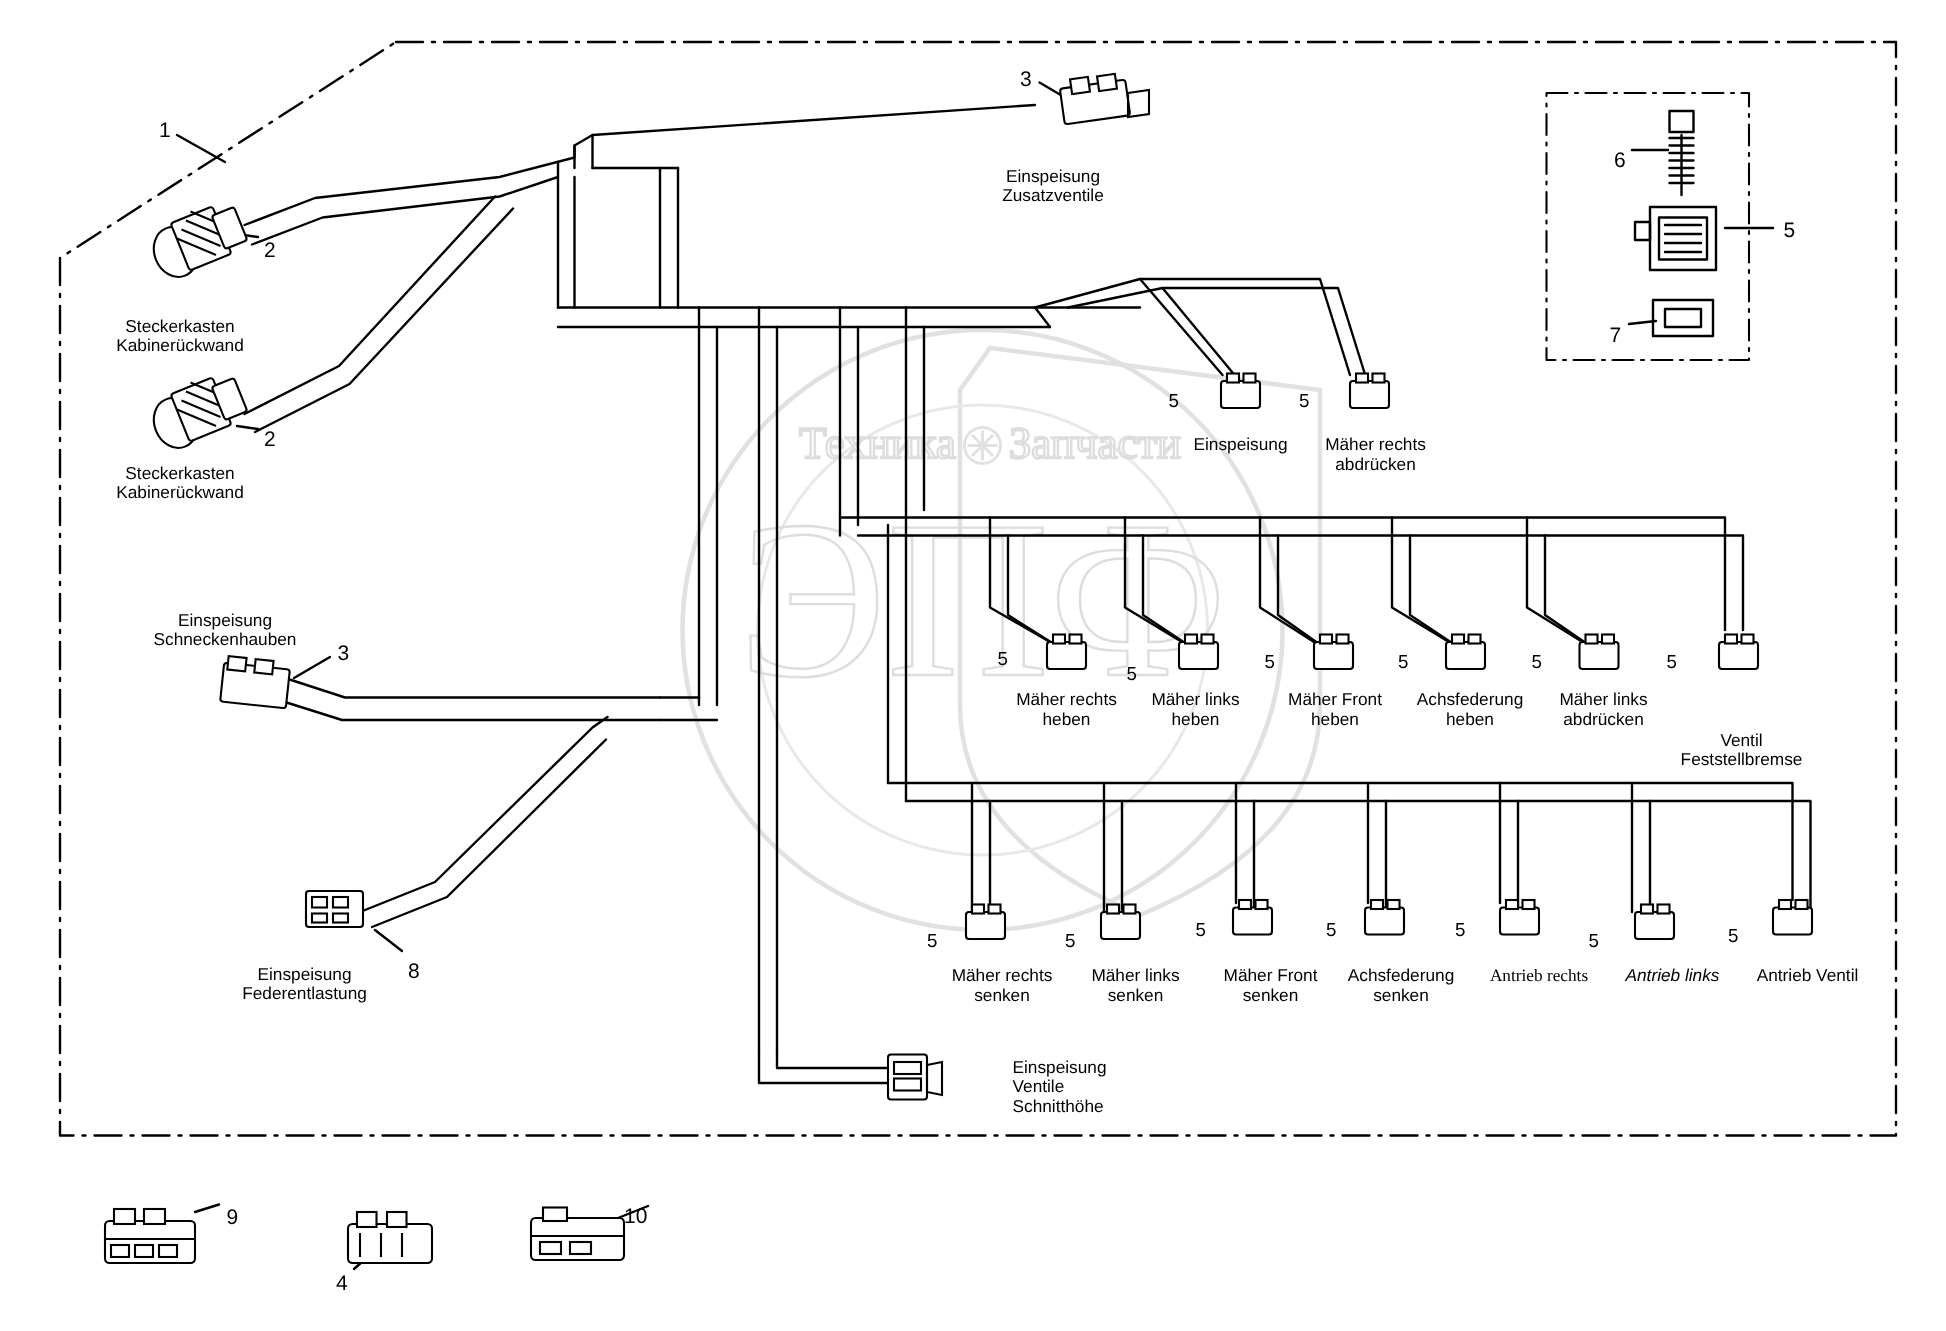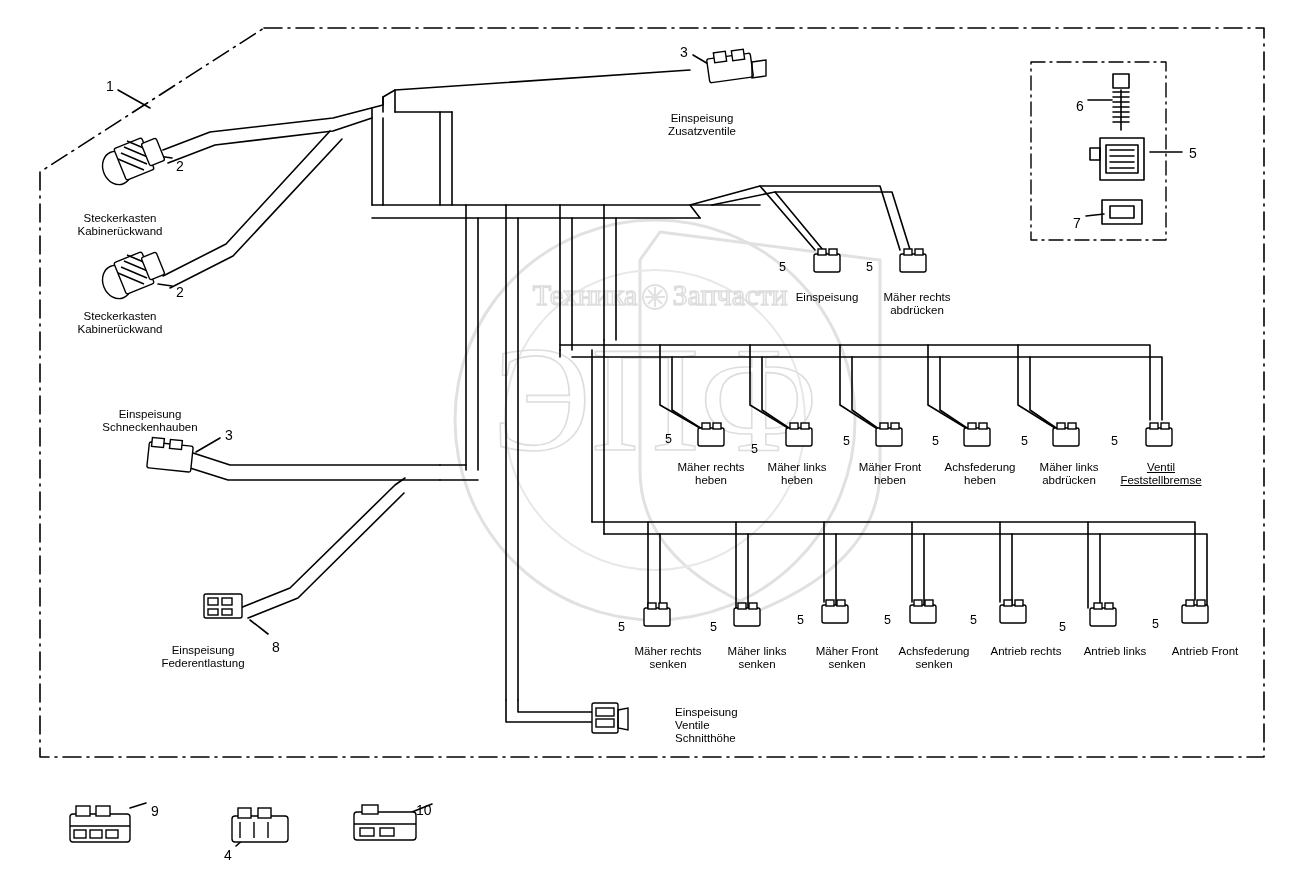--- a/index.html
+++ b/index.html
@@ -339,33 +339,33 @@
       <div class="lbl" style="left: 621px; width: 180px; top: 461px;">Mäher rechts
 heben</div>
       <div class="lbl" style="left: 707px; width: 180px; top: 461px;">Mäher links
 heben</div>
       <div class="lbl" style="left: 800px; width: 180px; top: 461px;">Mäher Front
 heben</div>
       <div class="lbl" style="left: 890px; width: 180px; top: 461px;">Achsfederung
 heben</div>
       <div class="lbl" style="left: 979px; width: 180px; top: 461px;">Mäher links
 abdrücken</div>
-      <div class="lbl" style="left: 1071px; width: 180px; top: 461px; text-decoration: underline;">Ventil
+      <div class="lbl" style="left: 1071px; width: 180px; top: 488px;">Ventil
 Feststellbremse</div>
       <div class="lbl" style="left: 578px; width: 180px; top: 645px;">Mäher rechts
 senken</div>
       <div class="lbl" style="left: 667px; width: 180px; top: 645px;">Mäher links
 senken</div>
       <div class="lbl" style="left: 757px; width: 180px; top: 645px;">Mäher Front
 senken</div>
       <div class="lbl" style="left: 844px; width: 180px; top: 645px;">Achsfederung
 senken</div>
-      <div class="lbl" style="left: 936px; width: 180px; top: 645px;">Antrieb rechts</div>
-      <div class="lbl" style="left: 1025px; width: 180px; top: 645px;">Antrieb links</div>
-      <div class="lbl" style="left: 1115px; width: 180px; top: 645px;">Antrieb Front</div>
+      <div class="lbl" style="left: 936px; width: 180px; top: 645px; font-family: Liberation Serif, serif;">Antrieb rechts</div>
+      <div class="lbl" style="left: 1025px; width: 180px; top: 645px; font-style: italic;">Antrieb links</div>
+      <div class="lbl" style="left: 1115px; width: 180px; top: 645px;">Antrieb Ventil</div>
     </div>
   <div id="numbers">
       <div class="num" style="left: 106px; top: 78px;">1</div>
       <div class="num" style="left: 176px; top: 158px;">2</div>
       <div class="num" style="left: 176px; top: 284px;">2</div>
       <div class="num" style="left: 680px; top: 44px;">3</div>
       <div class="num" style="left: 225px; top: 427px;">3</div>
       <div class="num" style="left: 1076px; top: 98px;">6</div>
       <div class="num" style="left: 1189px; top: 145px;">5</div>
       <div class="num" style="left: 1073px; top: 215px;">7</div>

